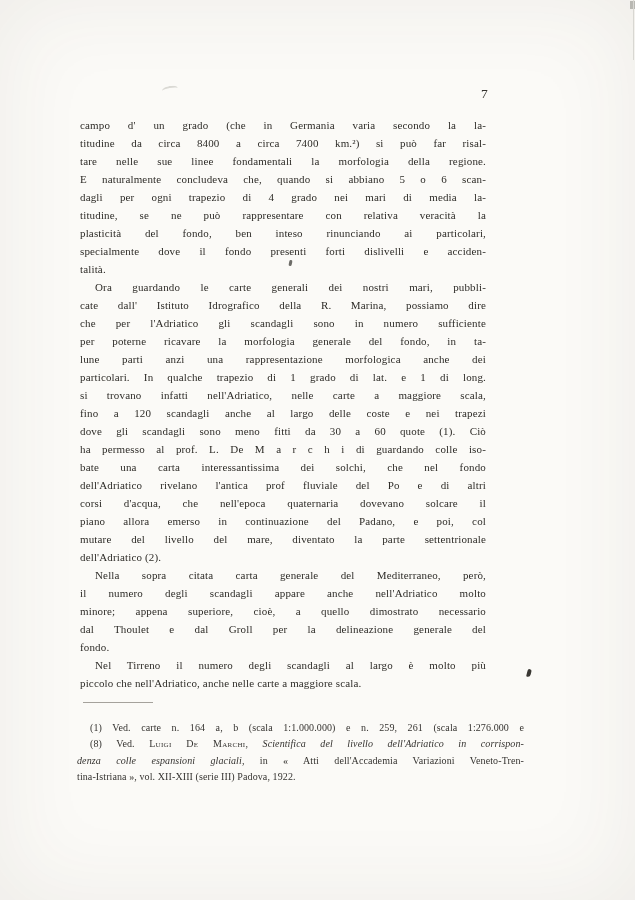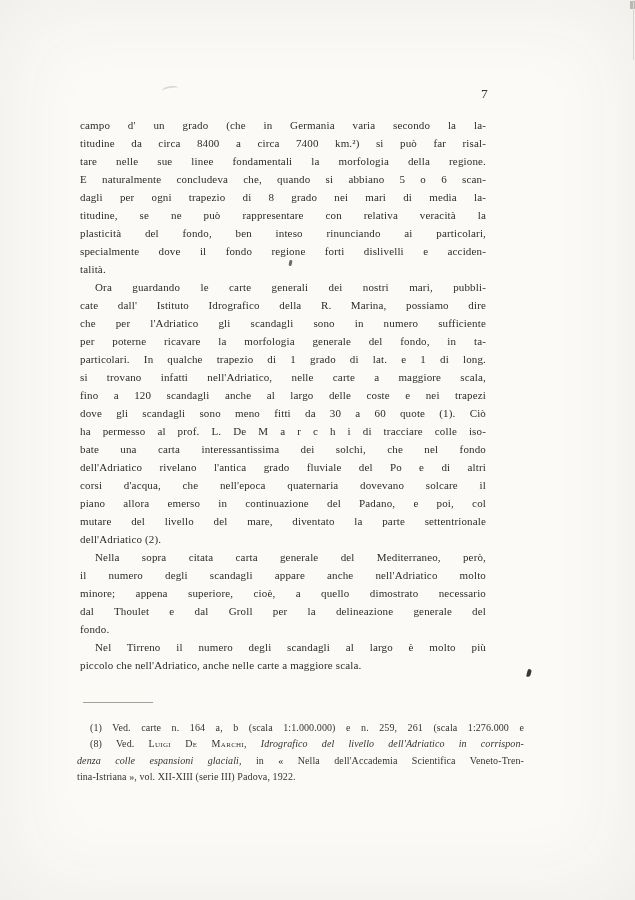--- a/index.html
+++ b/index.html
@@ -37,38 +37,39 @@
 
 <div class="page">
   <span class="pagenum">7</span>
 
   <div class="main">
       <div class="para">
         <div class="line first">campo d' un grado (che in Germania varia secondo la la-</div>
         <div class="line">titudine da circa 8400 a circa 7400 km.²) si può far risal-</div>
         <div class="line">tare nelle sue linee fondamentali la morfologia della regione.</div>
         <div class="line">E naturalmente concludeva che, quando si abbiano 5 o 6 scan-</div>
-        <div class="line">dagli per ogni trapezio di 8 grado nei mari di media la-</div>
+        <div class="line">dagli per ogni trapezio di 4 grado nei mari di media la-</div>
         <div class="line">titudine, se ne può rappresentare con relativa veracità la</div>
         <div class="line">plasticità del fondo, ben inteso rinunciando ai particolari,</div>
-        <div class="line">specialmente dove il fondo regione forti dislivelli e acciden-</div>
+        <div class="line">specialmente dove il fondo presenti forti dislivelli e acciden-</div>
         <div class="line last">talità.</div>
       </div>
       <div class="para indent">
         <div class="line first">Ora guardando le carte generali dei nostri mari, pubbli-</div>
         <div class="line">cate dall' Istituto Idrografico della R. Marina, possiamo dire</div>
         <div class="line">che per l'Adriatico gli scandagli sono in numero sufficiente</div>
         <div class="line">per poterne ricavare la morfologia generale del fondo, in ta-</div>
+        <div class="line">lune parti anzi una rappresentazione morfologica anche dei</div>
         <div class="line">particolari. In qualche trapezio di 1 grado di lat. e 1 di long.</div>
         <div class="line">si trovano infatti nell'Adriatico, nelle carte a maggiore scala,</div>
         <div class="line">fino a 120 scandagli anche al largo delle coste e nei trapezi</div>
         <div class="line">dove gli scandagli sono meno fitti da 30 a 60 quote (1). Ciò</div>
-        <div class="line">ha permesso al prof. L. De M a r c h i di tracciare colle iso-</div>
+        <div class="line">ha permesso al prof. L. De M a r c h i di guardando colle iso-</div>
         <div class="line">bate una carta interessantissima dei solchi, che nel fondo</div>
-        <div class="line">dell'Adriatico rivelano l'antica grado fluviale del Po e di altri</div>
+        <div class="line">dell'Adriatico rivelano l'antica prof fluviale del Po e di altri</div>
         <div class="line">corsi d'acqua, che nell'epoca quaternaria dovevano  solcare il</div>
         <div class="line">piano allora emerso in continuazione del Padano, e poi, col</div>
         <div class="line">mutare del livello del mare, diventato la parte settentrionale</div>
         <div class="line last">dell'Adriatico (2).</div>
       </div>
       <div class="para indent">
         <div class="line first">Nella sopra citata carta generale del Mediterraneo, però,</div>
         <div class="line">il numero degli scandagli appare anche nell'Adriatico molto</div>
         <div class="line">minore; appena superiore, cioè, a quello dimostrato necessario</div>
         <div class="line">dal Thoulet e dal Groll per la delineazione generale del</div>
@@ -80,22 +81,22 @@
       </div>
     </div>
 
   <div class="fsep"></div>
 
   <div class="foot">
       <div class="fn indent">
         <div class="fline first"><span>(1) Ved. carte n. 164 a, b (scala 1:1.000.000) e n. 259, 261 (scala 1:276.000 e</span></div>
       </div>
       <div class="fn indent">
-        <div class="fline first"><span>(8) Ved. </span><span class="sc">Luigi De Marchi</span><span>, </span><span class="it">Idrografico del livello dell'Adriatico in corrispon-</span></div>
-        <div class="fline"><span class="it">denza colle espansioni glaciali</span><span>, in « Nella dell'Accademia Scientifica Veneto-Tren-</span></div>
+        <div class="fline first"><span>(8) Ved. </span><span class="sc">Luigi De Marchi</span><span>, </span><span class="it">Scientifica del livello dell'Adriatico in corrispon-</span></div>
+        <div class="fline"><span class="it">denza colle espansioni glaciali</span><span>, in « Atti dell'Accademia Variazioni Veneto-Tren-</span></div>
         <div class="fline last"><span>tina-Istriana », vol. XII-XIII (serie III) Padova, 1922.</span></div>
       </div>
     </div>
 
   <div class="smudge"></div>
   <div class="speck-mid"></div>
   <div class="speck-right"></div>
   <div class="corner-mark"></div>
   <div class="edge-line"></div>
 </div>

